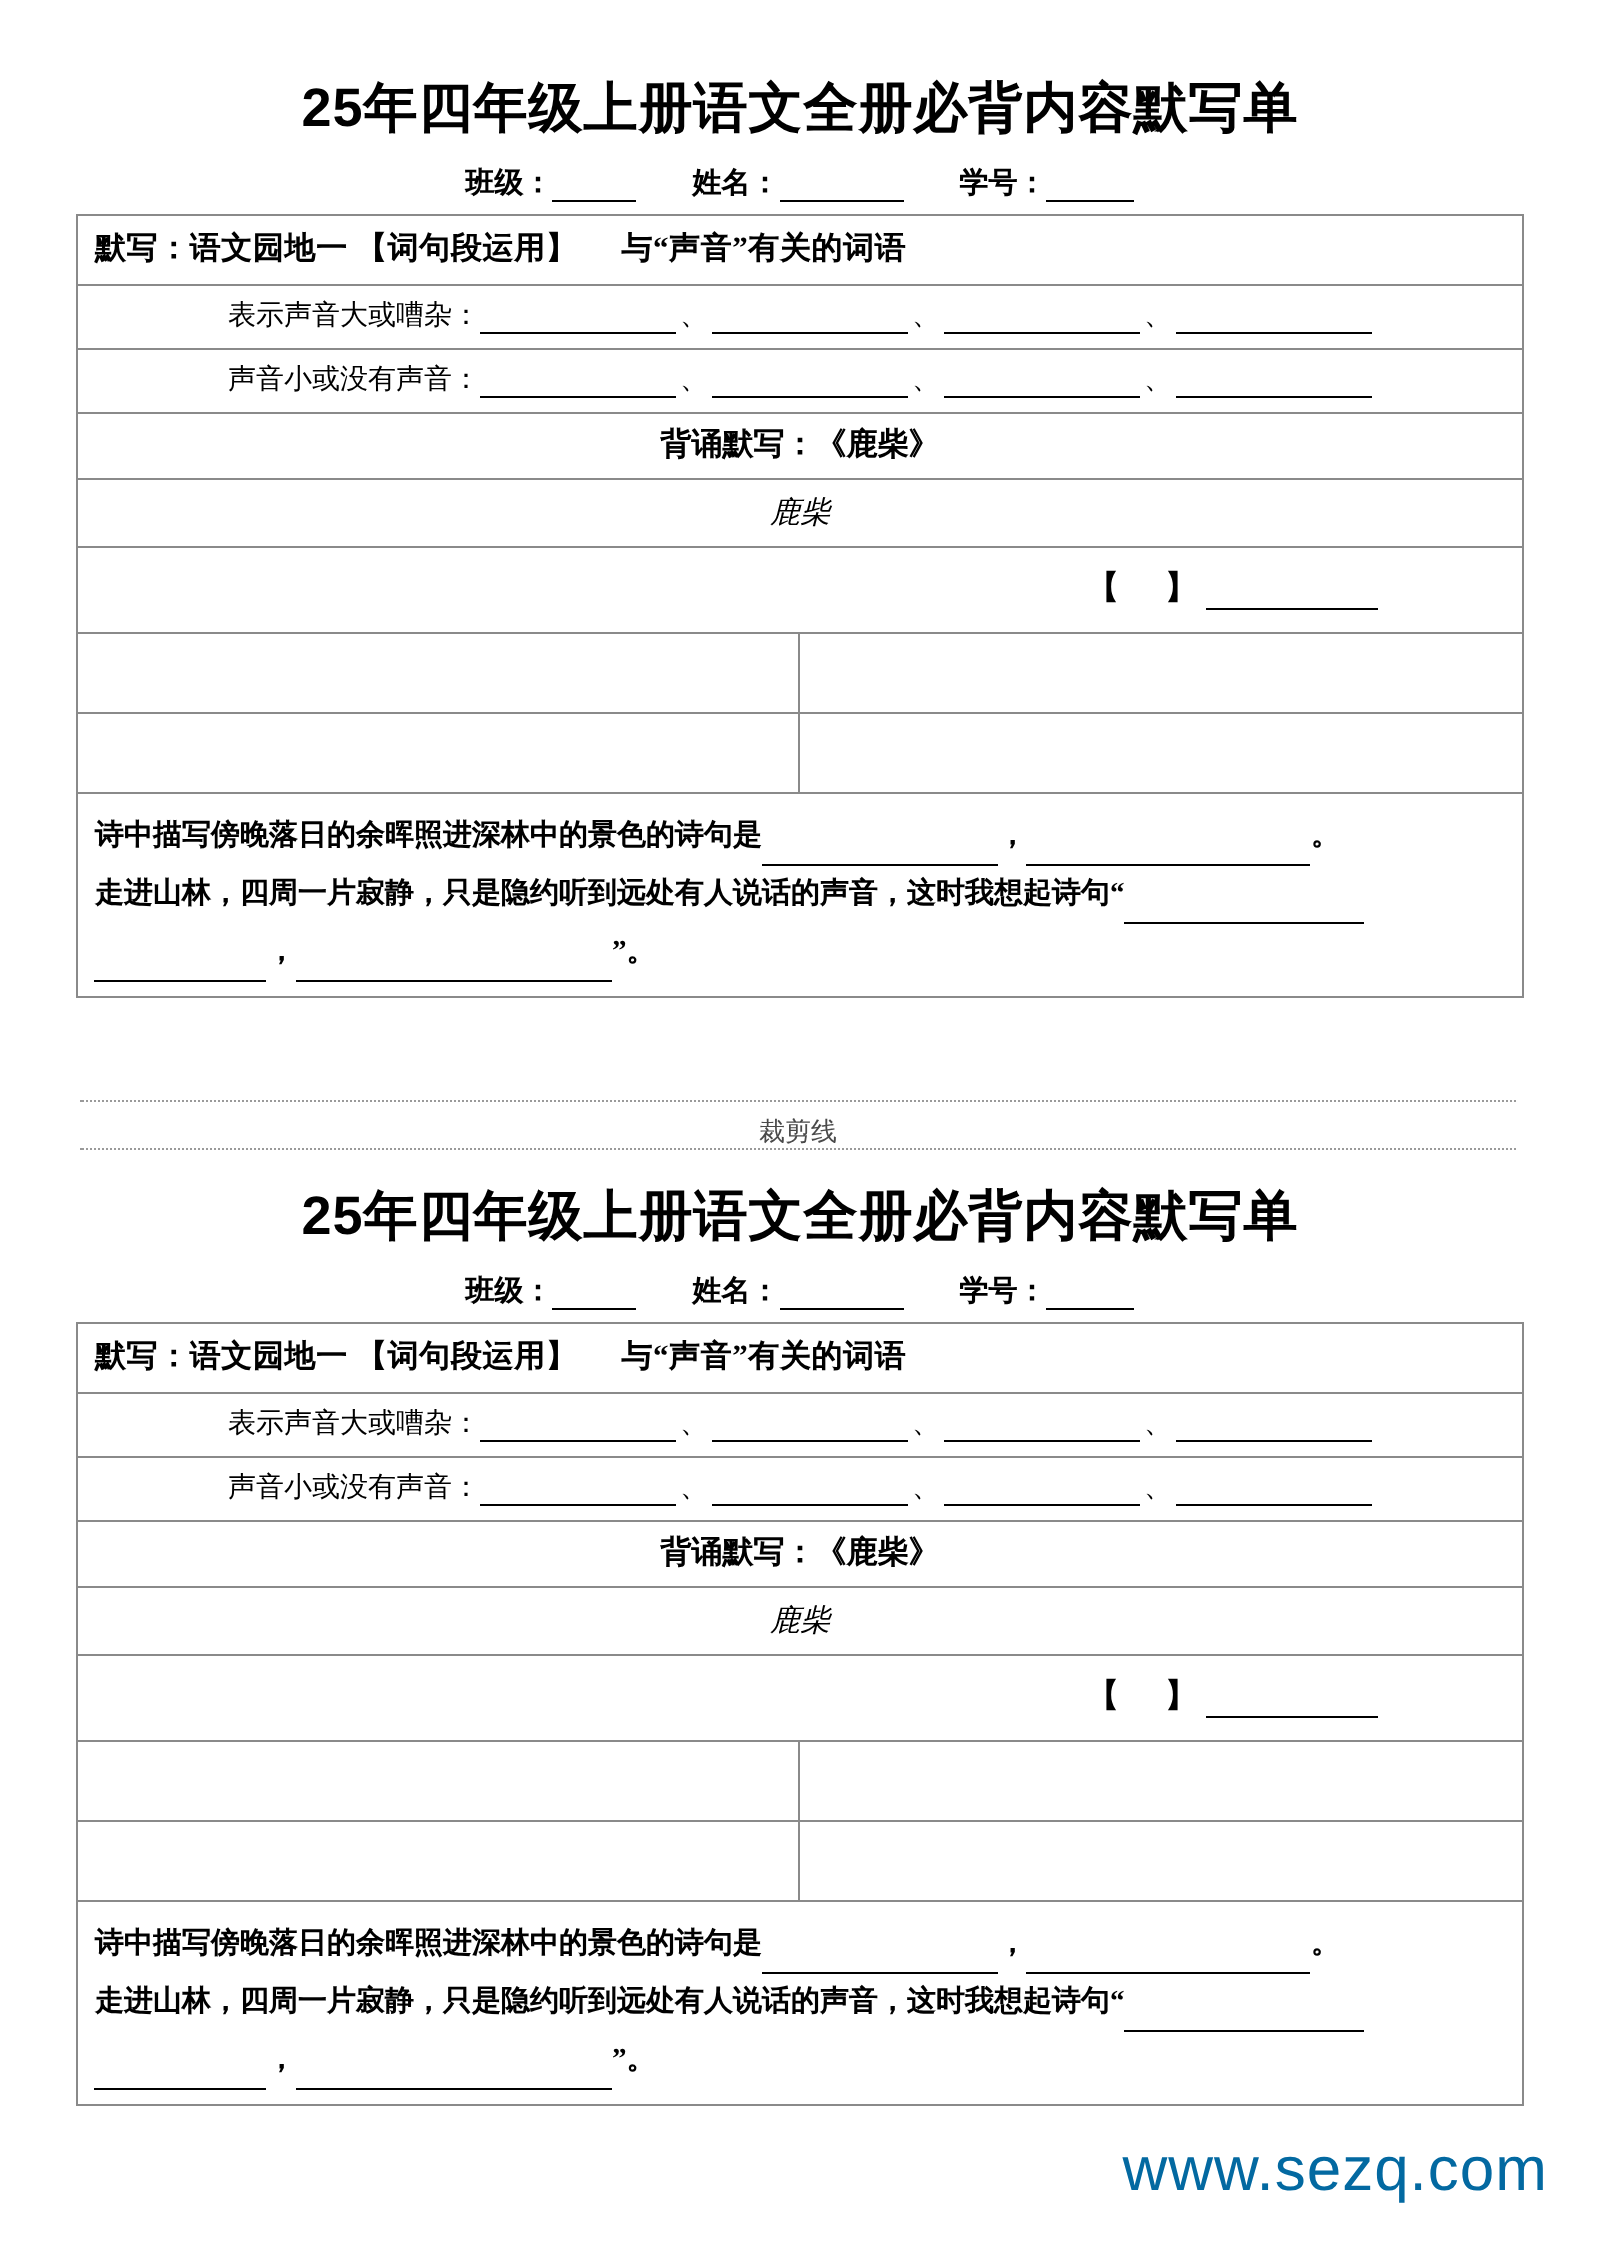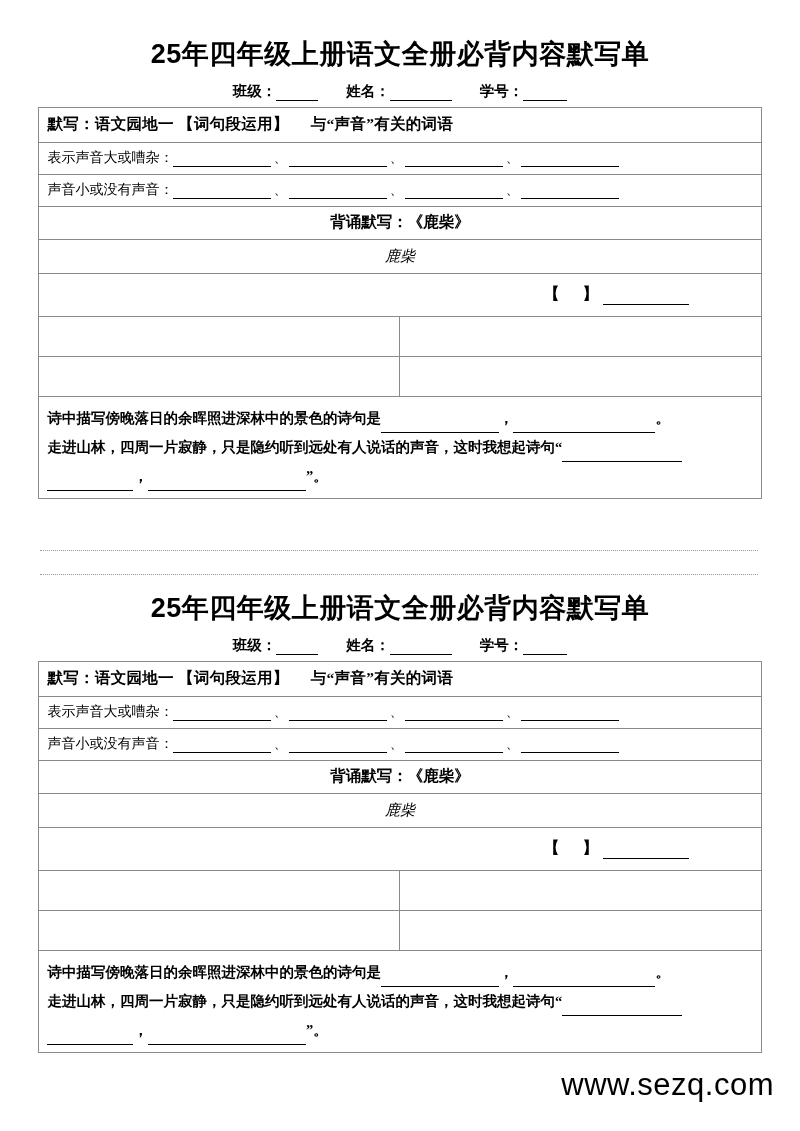--- a/index.html
+++ b/index.html
@@ -81,20 +81,21 @@
     height: 34px;
     letter-spacing: 0.3px;
     white-space: nowrap;
   }
   .row-head .sp { display: inline-block; width: 22px; }
 
   .row-words td {
     font-size: 14px;
     height: 31px;
     white-space: nowrap;
+    text-align: center;
   }
   .wblank {
     display: inline-block;
     border-bottom: 1.2px solid #000;
     height: 0.95em;
     width: 98px;
     vertical-align: bottom;
   }
   .dun { display: inline-block; padding: 0 2px; }
 
@@ -185,21 +186,21 @@
     font-family: "Liberation Serif", "DejaVu Serif", serif;
     background: transparent;
   }
 
   
   .watermark {
     position: absolute;
     right: 26px;
     bottom: 28px;
     font-size: 31px;
-    color: #000000;
+    color: #0369a1;
     font-family: "Liberation Sans", "DejaVu Sans", sans-serif;
     letter-spacing: 0.5px;
     white-space: nowrap;
   }
 </style>
 </head>
 <body>
 
 <div class="page">
 
@@ -256,20 +257,21 @@
           <span class="qline"><span>诗中描写傍晚落日的余晖照进深林中的景色的诗句是</span><span class="qb qb-a"></span><span>，</span><span class="qb qb-b"></span><span>。</span></span>
           <span class="qline"><span>走进山林，四周一片寂静，只是隐约听到远处有人说话的声音，这时我想起诗句“</span><span class="qb qb-c"></span><span class="qb qb-d"></span><span>，</span><span class="qb qb-e"></span><span>”</span><span>。</span></span>
         </td>
       </tr>
     </tbody>
       </table>
   </div>
 
   <div class="cutline">
     <div class="cut-dots top"></div>
+    <div class="cut-label">裁剪线</div>
     <div class="cut-dots bottom"></div>
   </div>
 
   <div class="copy copy-2">
 
     <div class="doc-title">25年四年级上册语文全册必背内容默写单</div>
 
     <div class="student-line">
       <span class="lbl">班级：</span><span class="blank b-class"></span><span class="gap-lg"></span><span class="lbl">姓名：</span><span class="blank b-name"></span><span class="gap-lg"></span><span class="lbl">学号：</span><span class="blank b-num"></span>
     </div>

